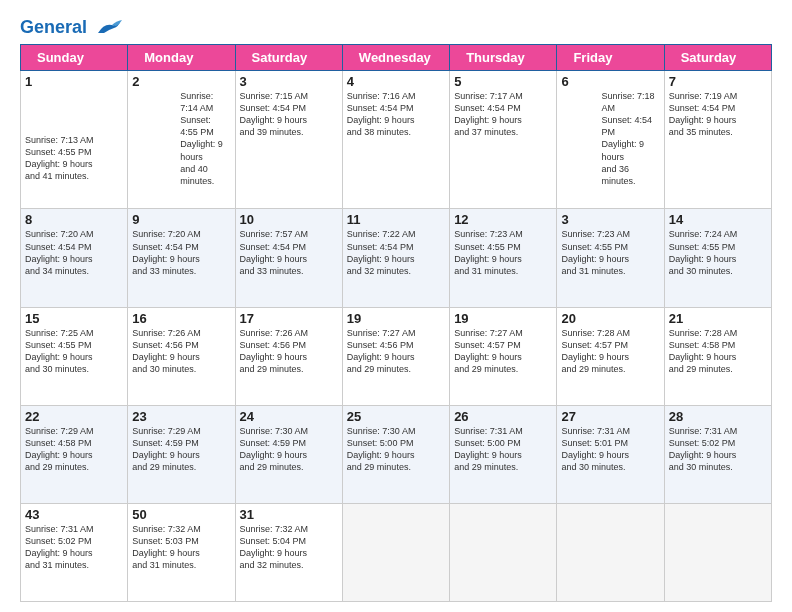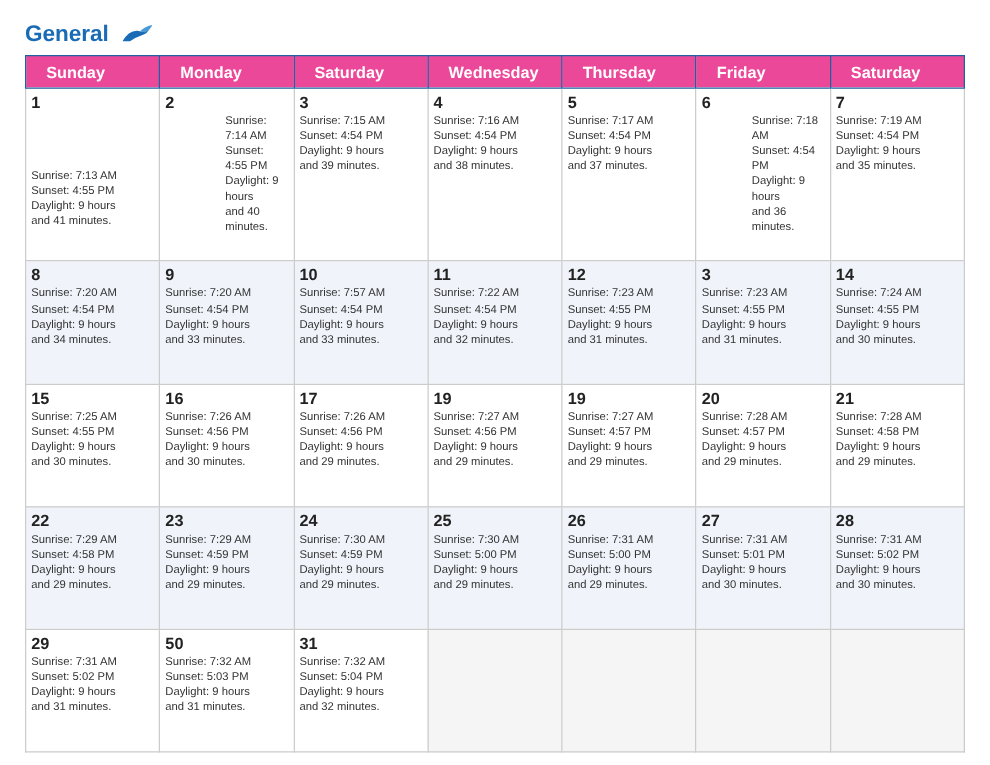--- a/index.html
+++ b/index.html
@@ -328,21 +328,21 @@
             <td>
               <span class="day-num">28</span>
               <div class="day-info" style="white-space: pre-line;">Sunrise: 7:31 AM
 Sunset: 5:02 PM
 Daylight: 9 hours
 and 30 minutes.</div>
             </td>
           </tr>
           <tr>
             <td>
-              <span class="day-num">29</span>
+              <span class="day-num">43</span>
               <div class="day-info" style="white-space: pre-line;">Sunrise: 7:31 AM
 Sunset: 5:02 PM
 Daylight: 9 hours
 and 31 minutes.</div>
             </td>
             <td>
               <span class="day-num">50</span>
               <div class="day-info" style="white-space: pre-line;">Sunrise: 7:32 AM
 Sunset: 5:03 PM
 Daylight: 9 hours

